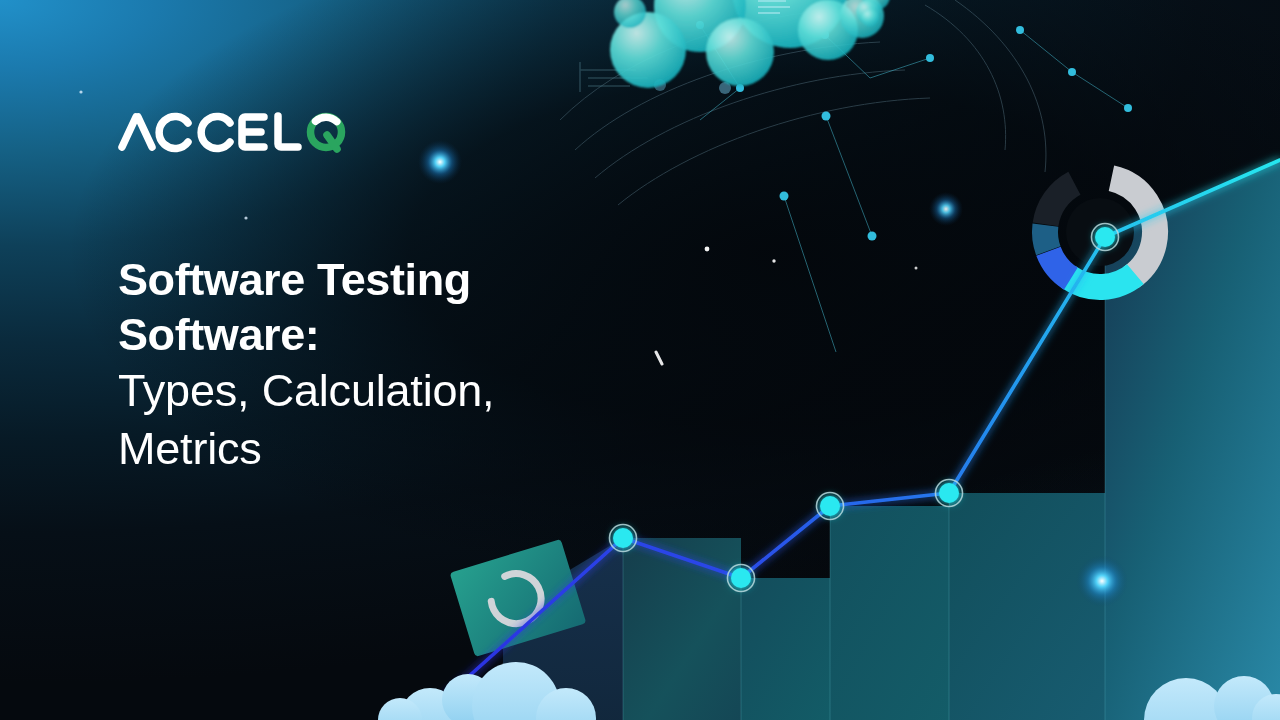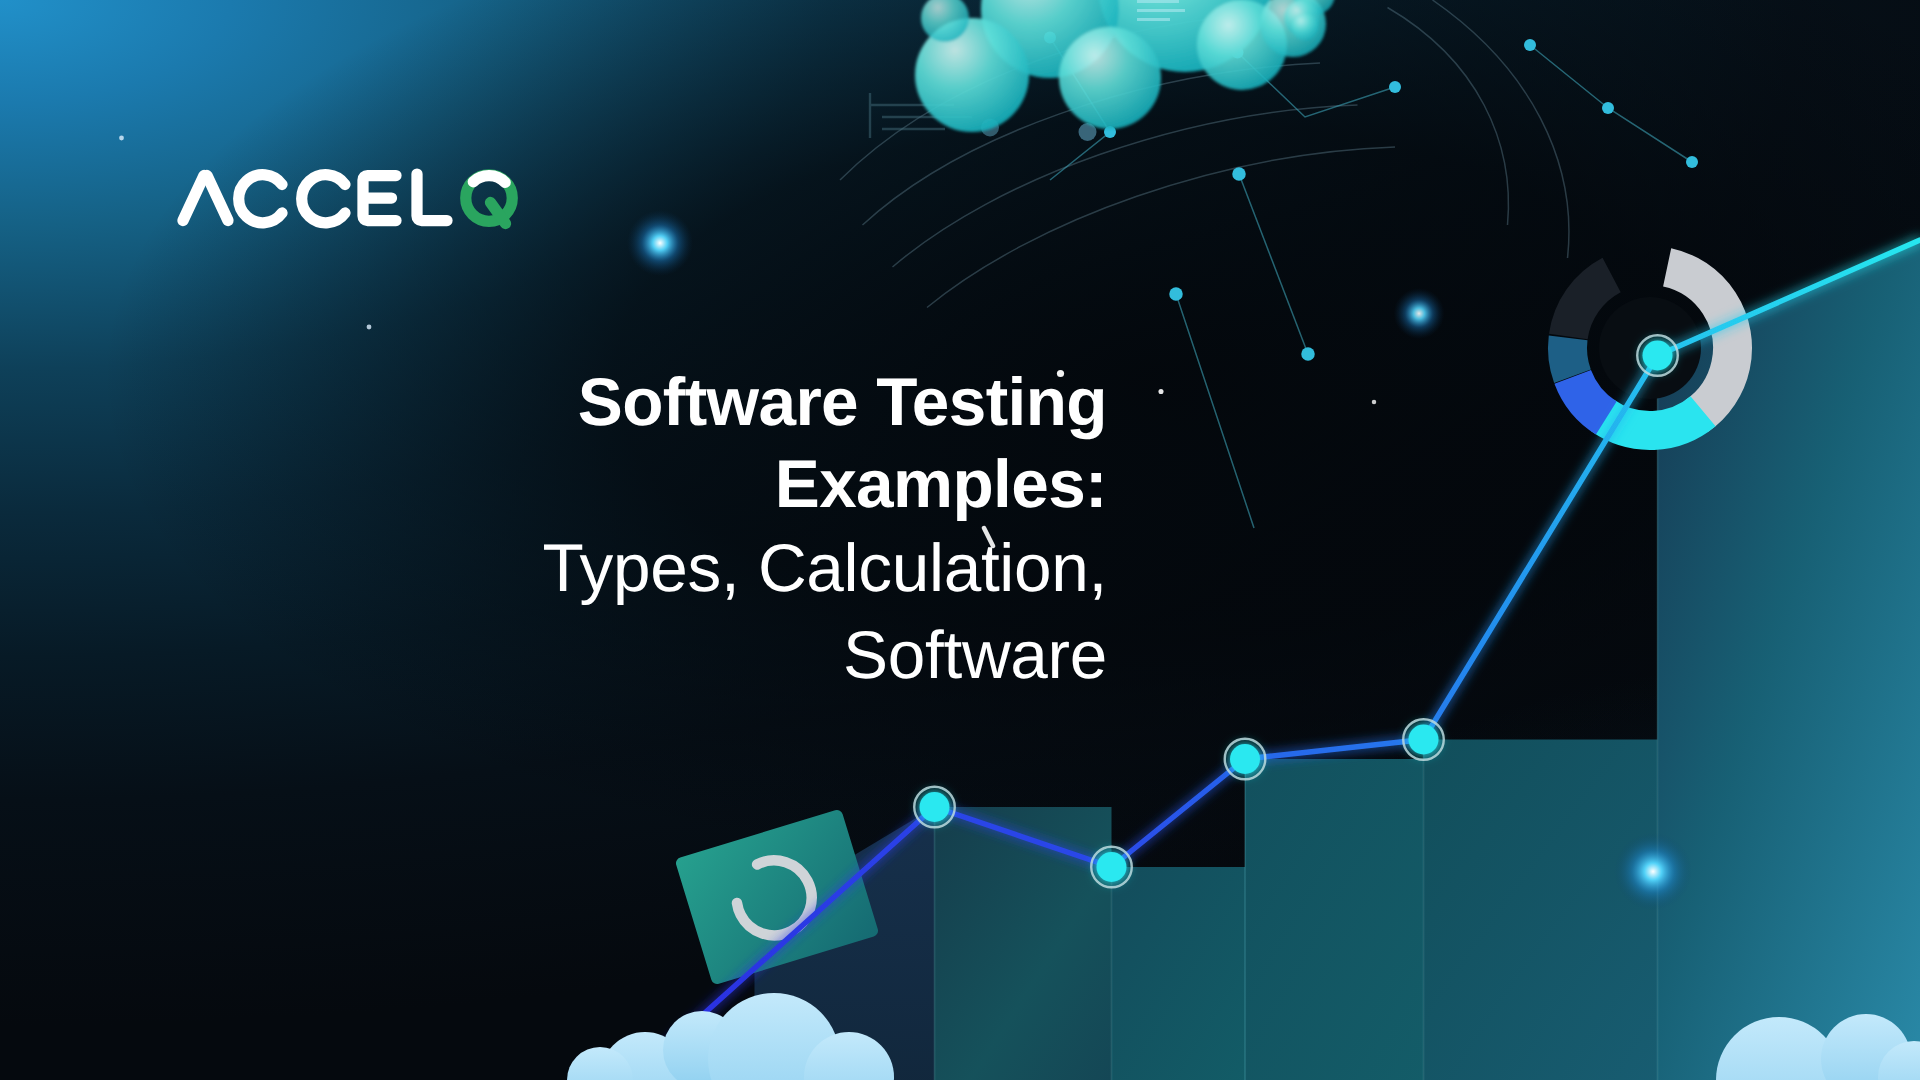--- a/index.html
+++ b/index.html
@@ -31,21 +31,21 @@
   }
 
   
   .chart-svg{ position:absolute; left:0; top:0; width:1280px; height:720px; }
 
   
   .logo-wrap{ position:absolute; left:118px; top:100px; height:58px; display:flex; align-items:center; }
   .logo-svg{ display:block; }
 
   
-  .headline{ position:absolute; left:118px; top:240px; width:620px;text-align:right; }
+  .headline{ position:absolute; left:118px; top:252px; width:620px; }
   .h-line{
     font-size:45px; line-height:55px; font-weight:700; color:#ffffff;
     letter-spacing:-0.4px; white-space:nowrap;
   }
   .h-line.sub{
     font-weight:400; color:#ffffff; letter-spacing:-0.2px;
     font-size:45px; line-height:58px;
   }
 </style>
 </head>
@@ -290,18 +290,18 @@
       <g>
         <circle cx="208" cy="28" r="15.5" fill="none" stroke="#2aa55f" stroke-width="7.5"></circle>
         <path d="M197.5 17.2 A15.5 15.5 0 0 1 218.8 17.6" fill="none" stroke="#ffffff" stroke-width="7.5" stroke-linecap="round"></path>
         <path d="M209 31 L219 45" fill="none" stroke="#2aa55f" stroke-width="7.5" stroke-linecap="round"></path>
       </g>
     </svg>
   </div>
 
   <div class="headline">
     <div class="h-line">Software Testing</div>
-    <div class="h-line">Examples:</div>
+    <div class="h-line">Software:</div>
     <div class="h-line sub">Types, Calculation,</div>
-    <div class="h-line sub">Software</div>
+    <div class="h-line sub">Metrics</div>
   </div>
 
 </div>
 
 </body></html>

